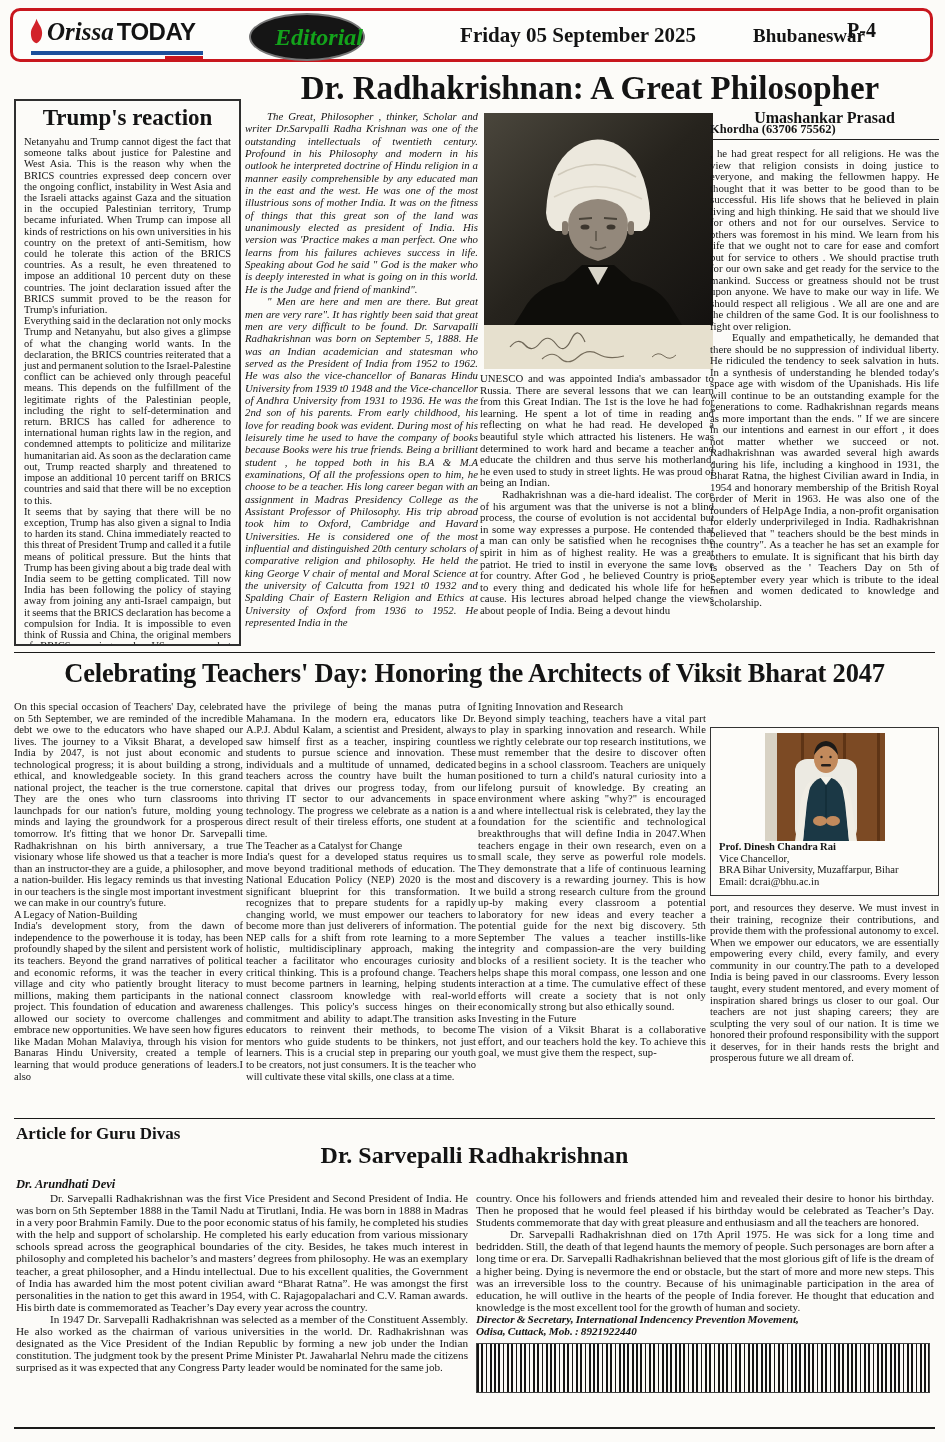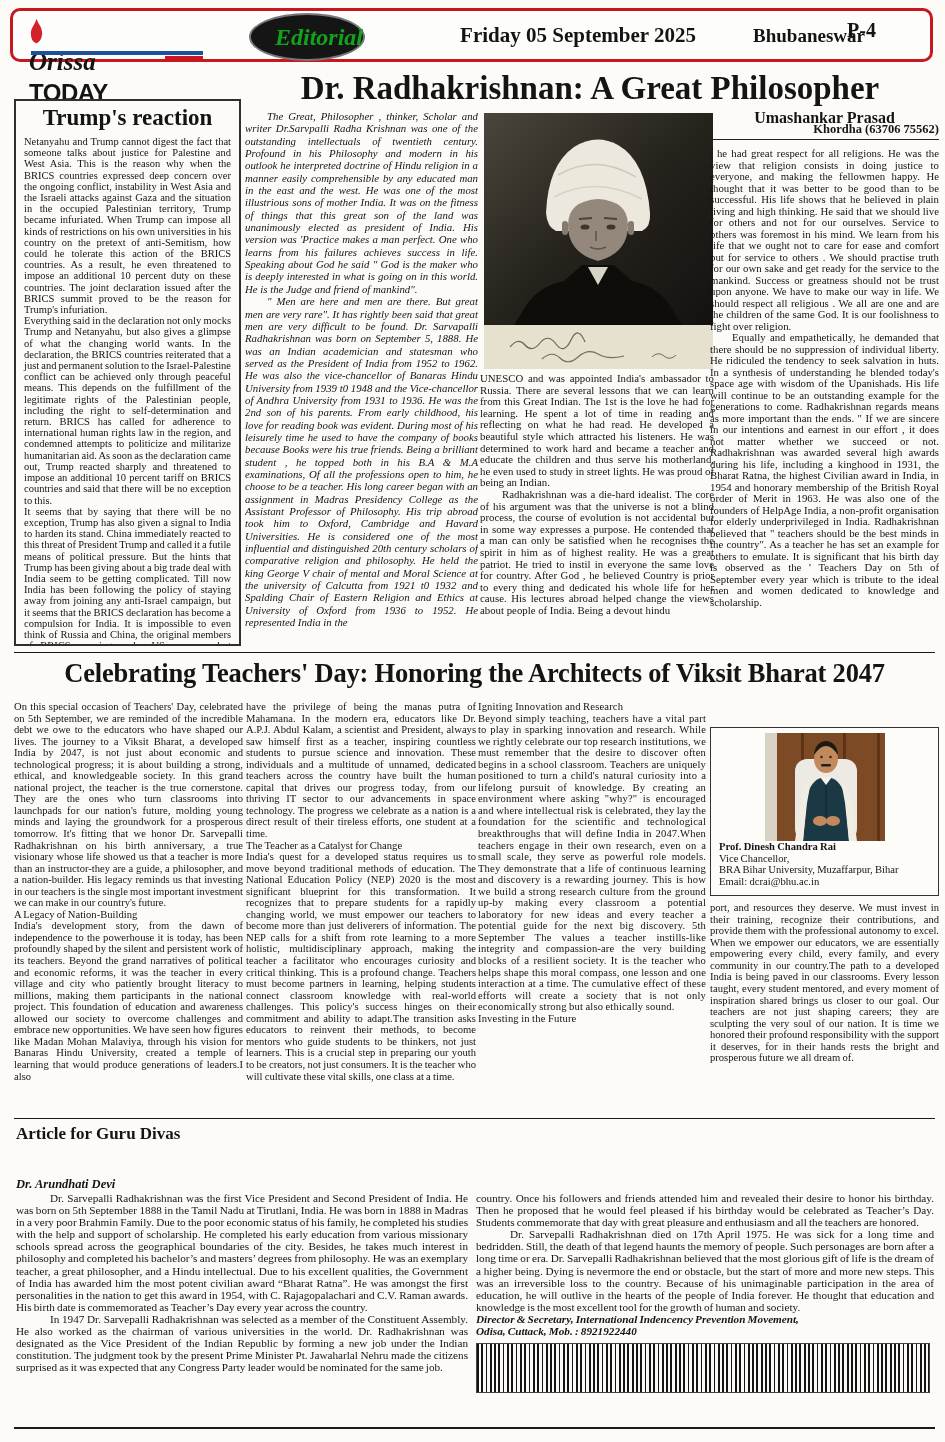--- a/index.html
+++ b/index.html
@@ -3,21 +3,21 @@
 <meta charset="utf-8">
 <style>
   html,body { margin:0; padding:0; background:#e8e8e8; }
   .page { position:relative; width:945px; height:1442px; margin:0 auto; background:#fcfbf8;
           font-family:"Liberation Serif","DejaVu Serif",serif; color:#141414; overflow:hidden; }
   .abs { position:absolute; }
 
   
   #masthead { left:10px; top:8px; width:917px; height:48px; border:3px solid var(--accent-red,#c8171e);
               border-radius:10px; background:#fdfdfb; }
-  #logo { position:absolute; left:16px; top:7px; display:flex; align-items:flex-start; gap:3px;flex-direction:column; }
+  #logo { position:absolute; left:16px; top:7px; display:flex; align-items:flex-start; gap:3px; }
   .logo-orissa { font-style:italic; font-weight:700; font-size:25px; line-height:1.1; }
   .logo-today  { font-family:"Liberation Sans",sans-serif; font-weight:800; font-size:24px; line-height:1.2; letter-spacing:-0.5px; }
   #logo-underbar { position:absolute; left:18px; top:40px; width:172px; height:4px; background:var(--logo-blue,#1d4f9b); }
   #logo-redmark  { position:absolute; left:152px; top:45px; width:38px; height:3px; background:var(--accent-red,#c8171e); }
   #editorial-badge { position:absolute; left:236px; top:2px; width:112px; height:44px; background:#151515;
                      border:2px solid #777; border-radius:50%; display:flex; align-items:center; justify-content:flex-end; }
   #editorial-badge span { color:var(--editorial-green,#13a31b); font-style:italic; font-weight:700; font-size:24px; }
   #mast-date { position:absolute; left:425px; top:12px; width:280px; text-align:center; font-weight:700; font-size:21px; }
   #mast-city { position:absolute; left:726px; top:14px; width:140px; text-align:center; font-weight:700; font-size:19px; }
   #mast-page { position:absolute; left:834px; top:8px; font-size:20px; font-weight:600; }
@@ -37,21 +37,21 @@
 
   
   #phil-title { left:240px; top:70px; width:700px; text-align:center; font-size:33px; font-weight:700; margin:0; }
   #phil-col1 { left:245px; top:110px; width:233px; height:532px; }
   #phil-col1 p { font-size:10.8px; line-height:12.35px;font-style:italic; }
   #photo1 { left:484px; top:113px; width:229px; height:256px; }
   #phil-col2 { left:480px; top:373px; width:234px; height:269px; }
   #phil-col2 p { font-size:10.8px; line-height:11.6px; }
   #phil-col3 { left:710px; top:112px; width:229px; height:532px; }
   #phil-col3 .byline-name  { text-align:center; font-weight:700; font-size:16px; margin:0; }
-  #phil-col3 .byline-place { text-align:right; font-weight:700; font-size:12.5px; margin:0 0 3px; }
+  #phil-col3 .byline-place { text-align:left; font-weight:700; font-size:12.5px; margin:0 0 3px; }
   .byline-rule { border:none; border-top:1.5px solid #222; margin:4px 0 8px; }
   #phil-col3 p { font-size:10.8px; line-height:11.5px; }
 
   
   #rule1 { left:14px; top:652px; width:921px; }
   #td-title { left:14px; top:658px; width:921px; text-align:center; font-size:26.5px; font-weight:700;
               white-space:nowrap; letter-spacing:-0.2px; margin:0; }
   #td-col1 { left:14px;  top:701px; width:229px; height:417px; }
   #td-col2 { left:246px; top:701px; width:230px; height:417px; }
   #td-col3 { left:478px; top:701px; width:228px; height:417px; }
@@ -171,20 +171,21 @@
   <div class="abs news td-text" id="td-col2">
     <p>have the privilege of being the manas putra of Mahamana. In the modern era, educators like Dr. A.P.J. Abdul Kalam, a scientist and President, always saw himself first as a teacher, inspiring countless students to pursue science and innovation. These individuals and a multitude of unnamed, dedicated teachers across the country have built the human capital that drives our progress today, from our thriving IT sector to our advancements in space technology. The progress we celebrate as a nation is a direct result of their tireless efforts, one student at a time.</p>
     <p class="td-sub">The Teacher as a Catalyst for Change</p>
     <p>India's quest for a developed status requires us to move beyond traditional methods of education. The National Education Policy (NEP) 2020 is the most significant blueprint for this transformation. It recognizes that to prepare students for a rapidly changing world, we must empower our teachers to become more than just deliverers of information. The NEP calls for a shift from rote learning to a more holistic, multidisciplinary approach, making the teacher a facilitator who encourages curiosity and critical thinking. This is a profound change. Teachers must become partners in learning, helping students connect classroom knowledge with real-world challenges. This policy's success hinges on their commitment and ability to adapt.The transition asks educators to reinvent their methods, to become mentors who guide students to be thinkers, not just learners. This is a crucial step in preparing our youth to be creators, not just consumers. It is the teacher who will cultivate these vital skills, one class at a time.</p>
   </div>
 
   <div class="abs news td-text" id="td-col3">
     <p class="td-sub">Igniting Innovation and Research</p>
     <p>Beyond simply teaching, teachers have a vital part to play in sparking innovation and research. While we rightly celebrate our top research institutions, we must remember that the desire to discover often begins in a school classroom. Teachers are uniquely positioned to turn a child's natural curiosity into a lifelong pursuit of knowledge. By creating an environment where asking "why?" is encouraged and where intellectual risk is celebrated, they lay the foundation for the scientific and technological breakthroughs that will define India in 2047.When teachers engage in their own research, even on a small scale, they serve as powerful role models. They demonstrate that a life of continuous learning and discovery is a rewarding journey. This is how we build a strong research culture from the ground up-by making every classroom a potential laboratory for new ideas and every teacher a potential guide for the next big discovery. 5th September The values a teacher instills-like integrity and compassion-are the very building blocks of a resilient society. It is the teacher who helps shape this moral compass, one lesson and one interaction at a time. The cumulative effect of these efforts will create a society that is not only economically strong but also ethically sound.</p>
     <p class="td-sub">Investing in the Future</p>
+    <p>The vision of a Viksit Bharat is a collaborative effort, and our teachers hold the key. To achieve this goal, we must give them the respect, sup-</p>
   </div>
 
   <div class="abs news td-text" id="td-col4">
     <div id="photo-box">
       <svg id="photo2" viewBox="0 0 120 108">
         <rect width="120" height="108" fill="#7c4a24"></rect>
         <rect x="36" width="3" height="108" fill="#5e3415"></rect>
         <rect x="78" width="3" height="108" fill="#5e3415"></rect>
         <rect x="112" width="3" height="108" fill="#5e3415"></rect>
         <rect width="12" height="108" fill="#d8d2c4"></rect>
@@ -205,20 +206,21 @@
       <p class="cap-name">Prof. Dinesh Chandra Rai</p>
       <p class="cap-line">Vice Chancellor,</p>
       <p class="cap-line">BRA Bihar University, Muzaffarpur, Bihar</p>
       <p class="cap-email">Email: dcrai@bhu.ac.in</p>
     </div>
     <p class="after-box">port, and resources they deserve. We must invest in their training, recognize their contributions, and provide them with the professional autonomy to excel. When we empower our educators, we are essentially empowering every child, every family, and every community in our country.The path to a developed India is being paved in our classrooms. Every lesson taught, every student mentored, and every moment of inspiration shared brings us closer to our goal. Our teachers are not just shaping careers; they are sculpting the very soul of our nation. It is time we honored their profound responsibility with the support it deserves, for in their hands rests the bright and prosperous future we all dream of.</p>
   </div>
 
   <div class="abs rule" id="rule2"></div>
   <p class="abs" id="guru-kicker">Article for Guru Divas</p>
+  <h2 class="abs" id="guru-title">Dr. Sarvepalli Radhakrishnan</h2>
   <p class="abs" id="guru-author">Dr. Arundhati Devi</p>
 
   <div class="abs news guru-text" id="guru-left">
     <p class="ind2">Dr. Sarvepalli Radhakrishnan was the first Vice President and Second President of India. He was born on 5th September 1888 in the Tamil Nadu at Tirutlani, India. He was born in 1888 in Madras in a very poor Brahmin Family. Due to the poor economic status of his family, he completed his studies with the help and support of scholarship. He completed his early education from various missionary schools spread across the geographical boundaries of the city. Besides, he takes much interest in philosophy and completed his bachelor’s and masters’ degrees from philosophy. He was an exemplary teacher, a great philosopher, and a Hindu intellectual. Due to his excellent qualities, the Government of India has awarded him the most potent civilian award “Bharat Ratna”. He was amongst the first personalities in the nation to get this award in 1954, with C. Rajagopalachari and C.V. Raman awards. His birth date is commemorated as Teacher’s Day every year across the country.</p>
     <p class="ind2">In 1947 Dr. Sarvepalli Radhakrishnan was selected as a member of the Constituent Assembly. He also worked as the chairman of various universities in the world. Dr. Radhakrishnan was designated as the Vice President of the Indian Republic by forming a new job under the Indian constitution. The judgment took by the present Prime Minister Pt. Jawaharlal Nehru made the citizens surprised as it was expected that any Congress Party leader would be nominated for the same job.</p>
   </div>
 
   <div class="abs news guru-text" id="guru-right">
     <p>country. Once his followers and friends attended him and revealed their desire to honor his birthday. Then he proposed that he would feel pleased if his birthday would be celebrated as Teacher’s Day. Students commemorate that day with great pleasure and enthusiasm and all the teachers are honored.</p>
     <p class="ind2">Dr. Sarvepalli Radhakrishnan died on 17th April 1975. He was sick for a long time and bedridden. Still, the death of that legend haunts the memory of people. Such personages are born after a long time or era. Dr. Sarvepalli Radhakrishnan believed that the most glorious gift of life is the dream of a higher being. Dying is nevermore the end or obstacle, but the start of more and more new steps. This was an irreversible loss to the country. Because of his unimaginable participation in the area of education, he will outlive in the hearts of the people of India forever. He thought that education and knowledge is the most excellent tool for the growth of human and society.</p>

